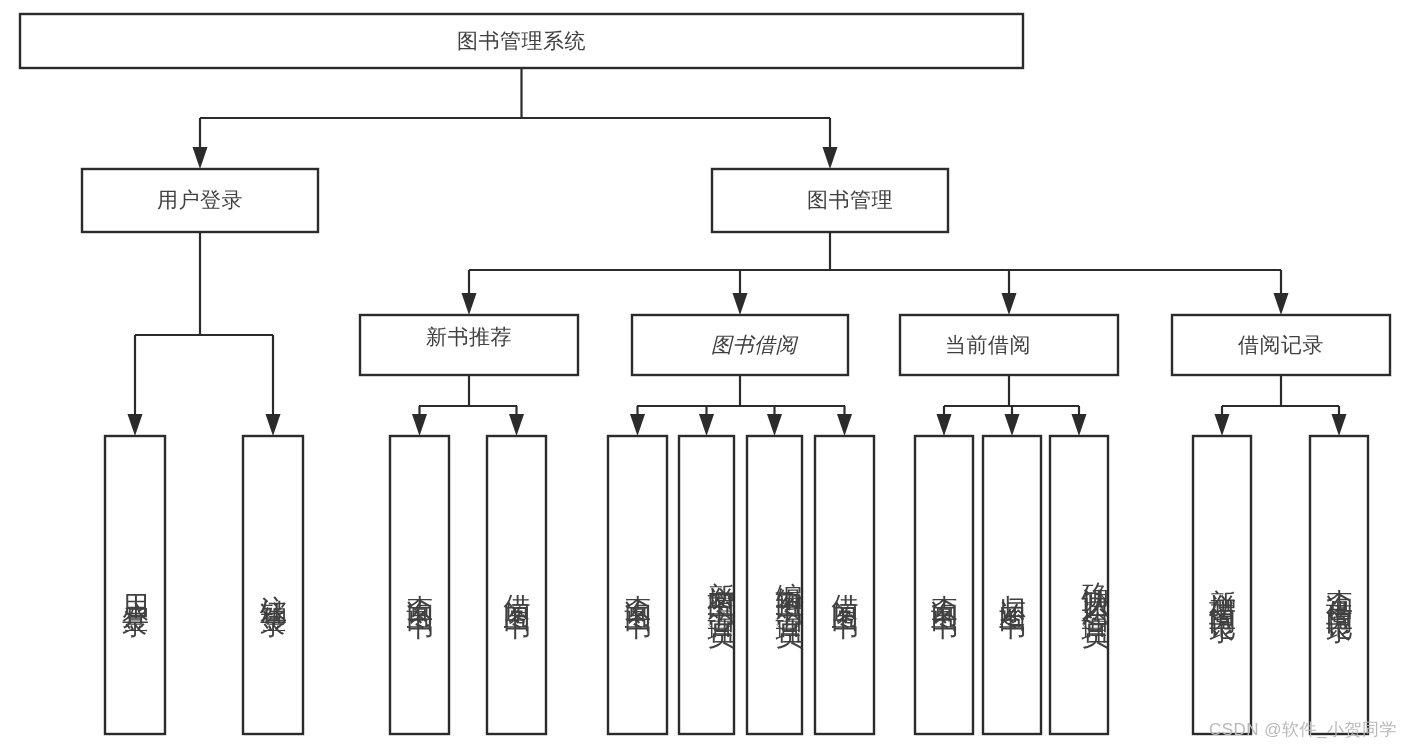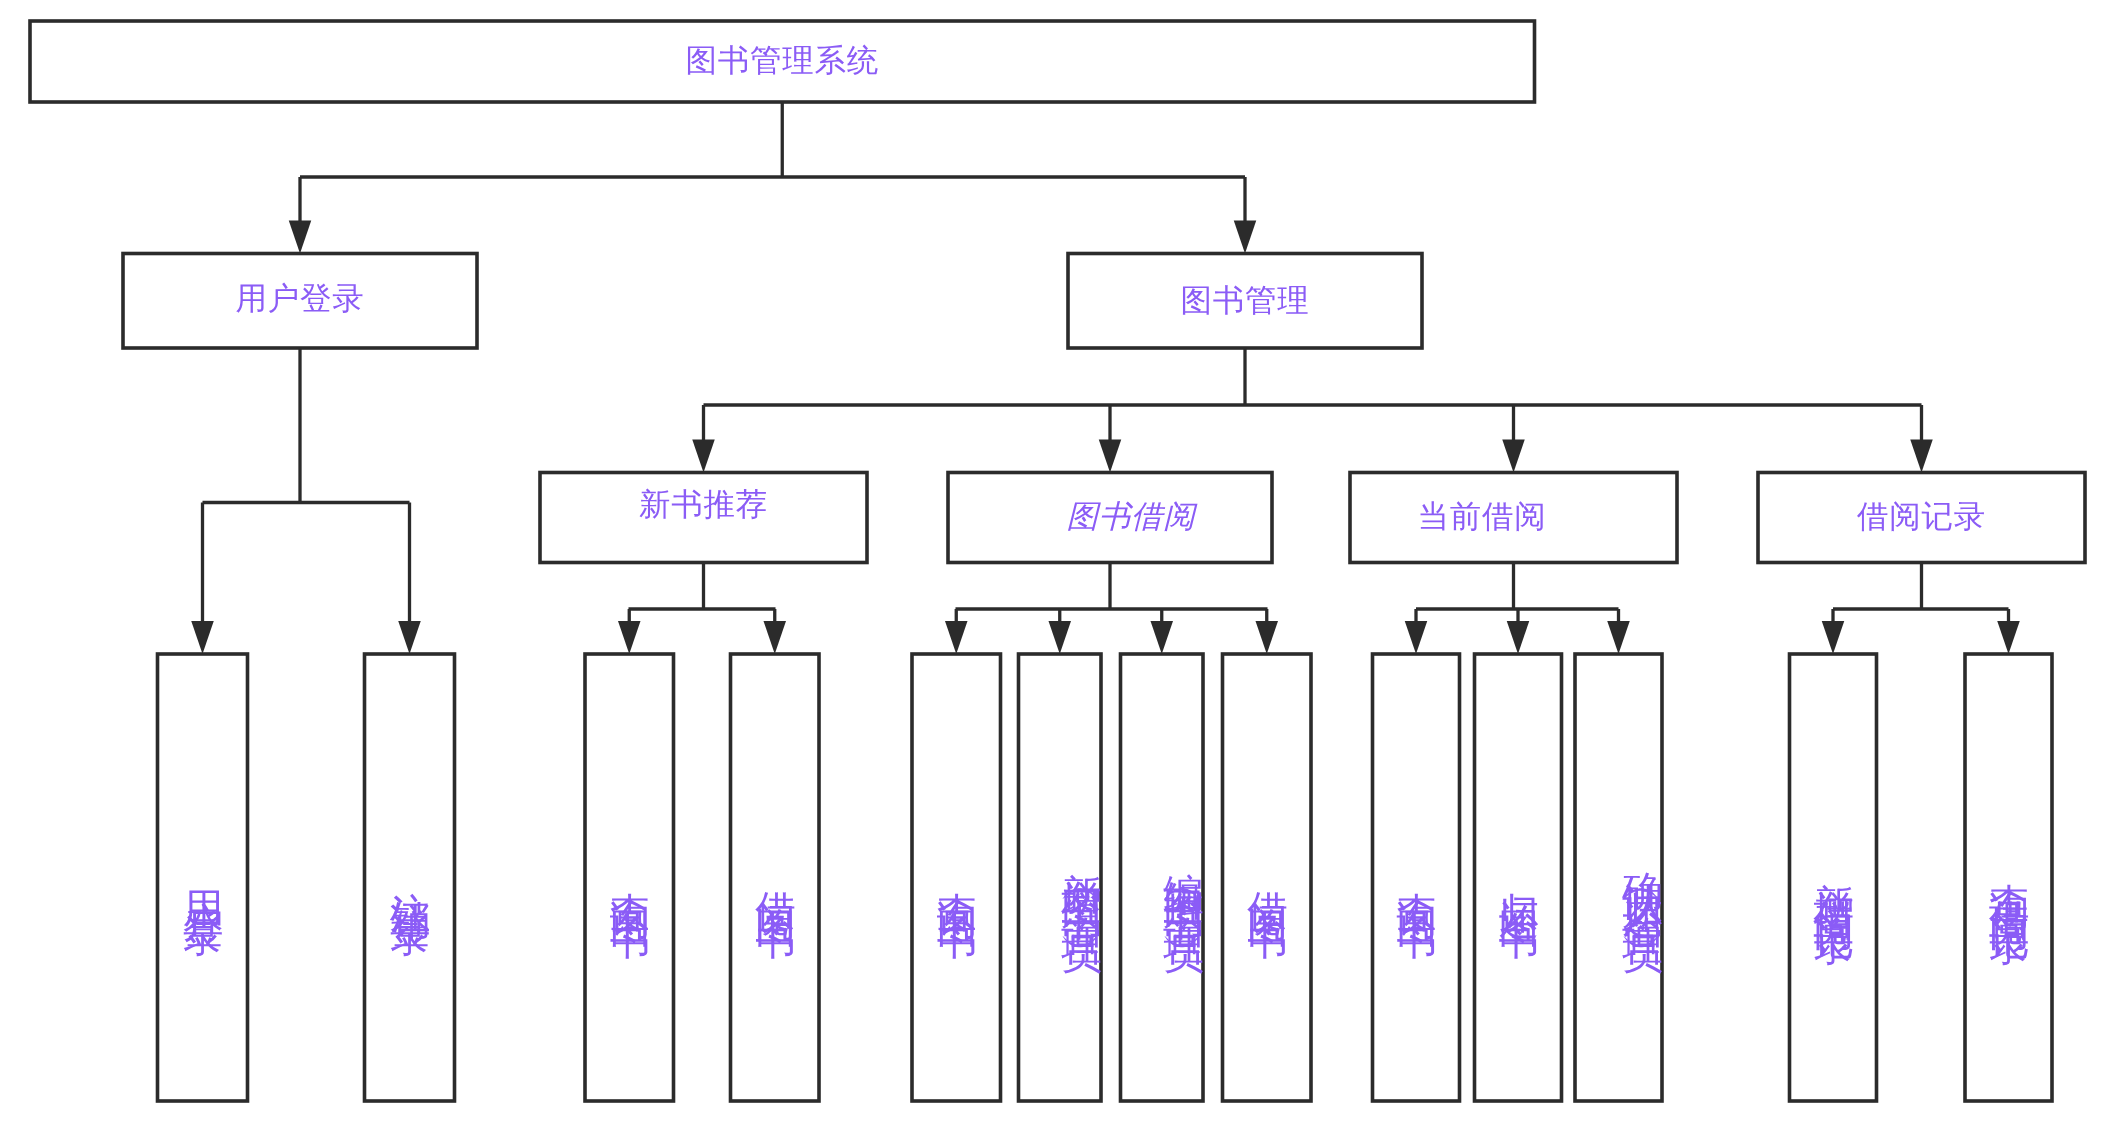--- a/index.html
+++ b/index.html
@@ -39,21 +39,21 @@
   .arrow-head {
     fill: #2b2b2b;
     stroke: none;
   }
   .node-label {
     position: absolute;
     box-sizing: border-box;
     display: flex;
     align-items: center;
     justify-content: center;
-    color: #8b5cf6;
+    color: #404040;
     font-family: "Liberation Sans", "DejaVu Sans", sans-serif;
     pointer-events: none;
     text-align: center;
   }
   .node-label.horiz {
     font-size: 21px;
     letter-spacing: 0.5px;
     line-height: 1.15;
   }
   .node-label.vert {
@@ -161,34 +161,35 @@
         <rect x="983" y="436" width="58" height="298" class="node-rect"></rect>
         <rect x="1050" y="436" width="58" height="298" class="node-rect"></rect>
         <rect x="1193" y="436" width="58" height="298" class="node-rect"></rect>
         <rect x="1310" y="436" width="58" height="298" class="node-rect"></rect>
       </g>
   </svg>
 
   <div id="label-layer">
       <div class="node-label horiz" style="left: 20px; top: 14px; width: 1003px; height: 54px;">图书管理系统</div>
       <div class="node-label horiz" style="left: 82px; top: 169px; width: 236px; height: 63px;">用户登录</div>
-      <div class="node-label horiz" style="left: 712px; top: 169px; width: 236px; height: 63px; font-family: Liberation Serif, serif;">图书管理</div>
+      <div class="node-label horiz" style="left: 732px; top: 169px; width: 236px; height: 63px;">图书管理</div>
       <div class="node-label horiz" style="left: 360px; top: 315px; width: 218px; height: 44px;">新书推荐</div>
       <div class="node-label horiz" style="left: 632px; top: 315px; width: 244px; height: 60px; font-style: italic;">图书借阅</div>
       <div class="node-label horiz" style="left: 900px; top: 315px; width: 176px; height: 60px;">当前借阅</div>
       <div class="node-label horiz" style="left: 1172px; top: 315px; width: 218px; height: 60px;">借阅记录</div>
       <div class="node-label vert" style="left: 105px; top: 436px; width: 60px; height: 298px;">用户登录</div>
       <div class="node-label vert" style="left: 243px; top: 436px; width: 60px; height: 298px;">注销登录</div>
       <div class="node-label vert" style="left: 390px; top: 436px; width: 59px; height: 298px;">查询图书</div>
       <div class="node-label vert" style="left: 487px; top: 436px; width: 59px; height: 298px;">借阅图书</div>
       <div class="node-label vert" style="left: 608px; top: 436px; width: 59px; height: 298px;">查询图书</div>
       <div class="node-label vert topalign" style="left: 679px; top: 436px; width: 55px; height: 298px;">新增图书（管理员）</div>
       <div class="node-label vert topalign" style="left: 747px; top: 436px; width: 55px; height: 298px;">编辑图书（管理员）</div>
       <div class="node-label vert" style="left: 815px; top: 436px; width: 59px; height: 298px;">借阅图书</div>
       <div class="node-label vert" style="left: 915px; top: 436px; width: 58px; height: 298px;">查询图书</div>
       <div class="node-label vert" style="left: 983px; top: 436px; width: 58px; height: 298px;">归还图书</div>
       <div class="node-label vert topalign" style="left: 1050px; top: 436px; width: 58px; height: 298px;">确认归还（管理员）</div>
       <div class="node-label vert" style="left: 1193px; top: 436px; width: 58px; height: 298px;">新增借阅记录</div>
       <div class="node-label vert" style="left: 1310px; top: 436px; width: 58px; height: 298px;">查询借阅记录</div>
     </div>
 
+  <div class="watermark">CSDN @软件_小贺同学</div>
 
 </div>
 
 </body></html>

